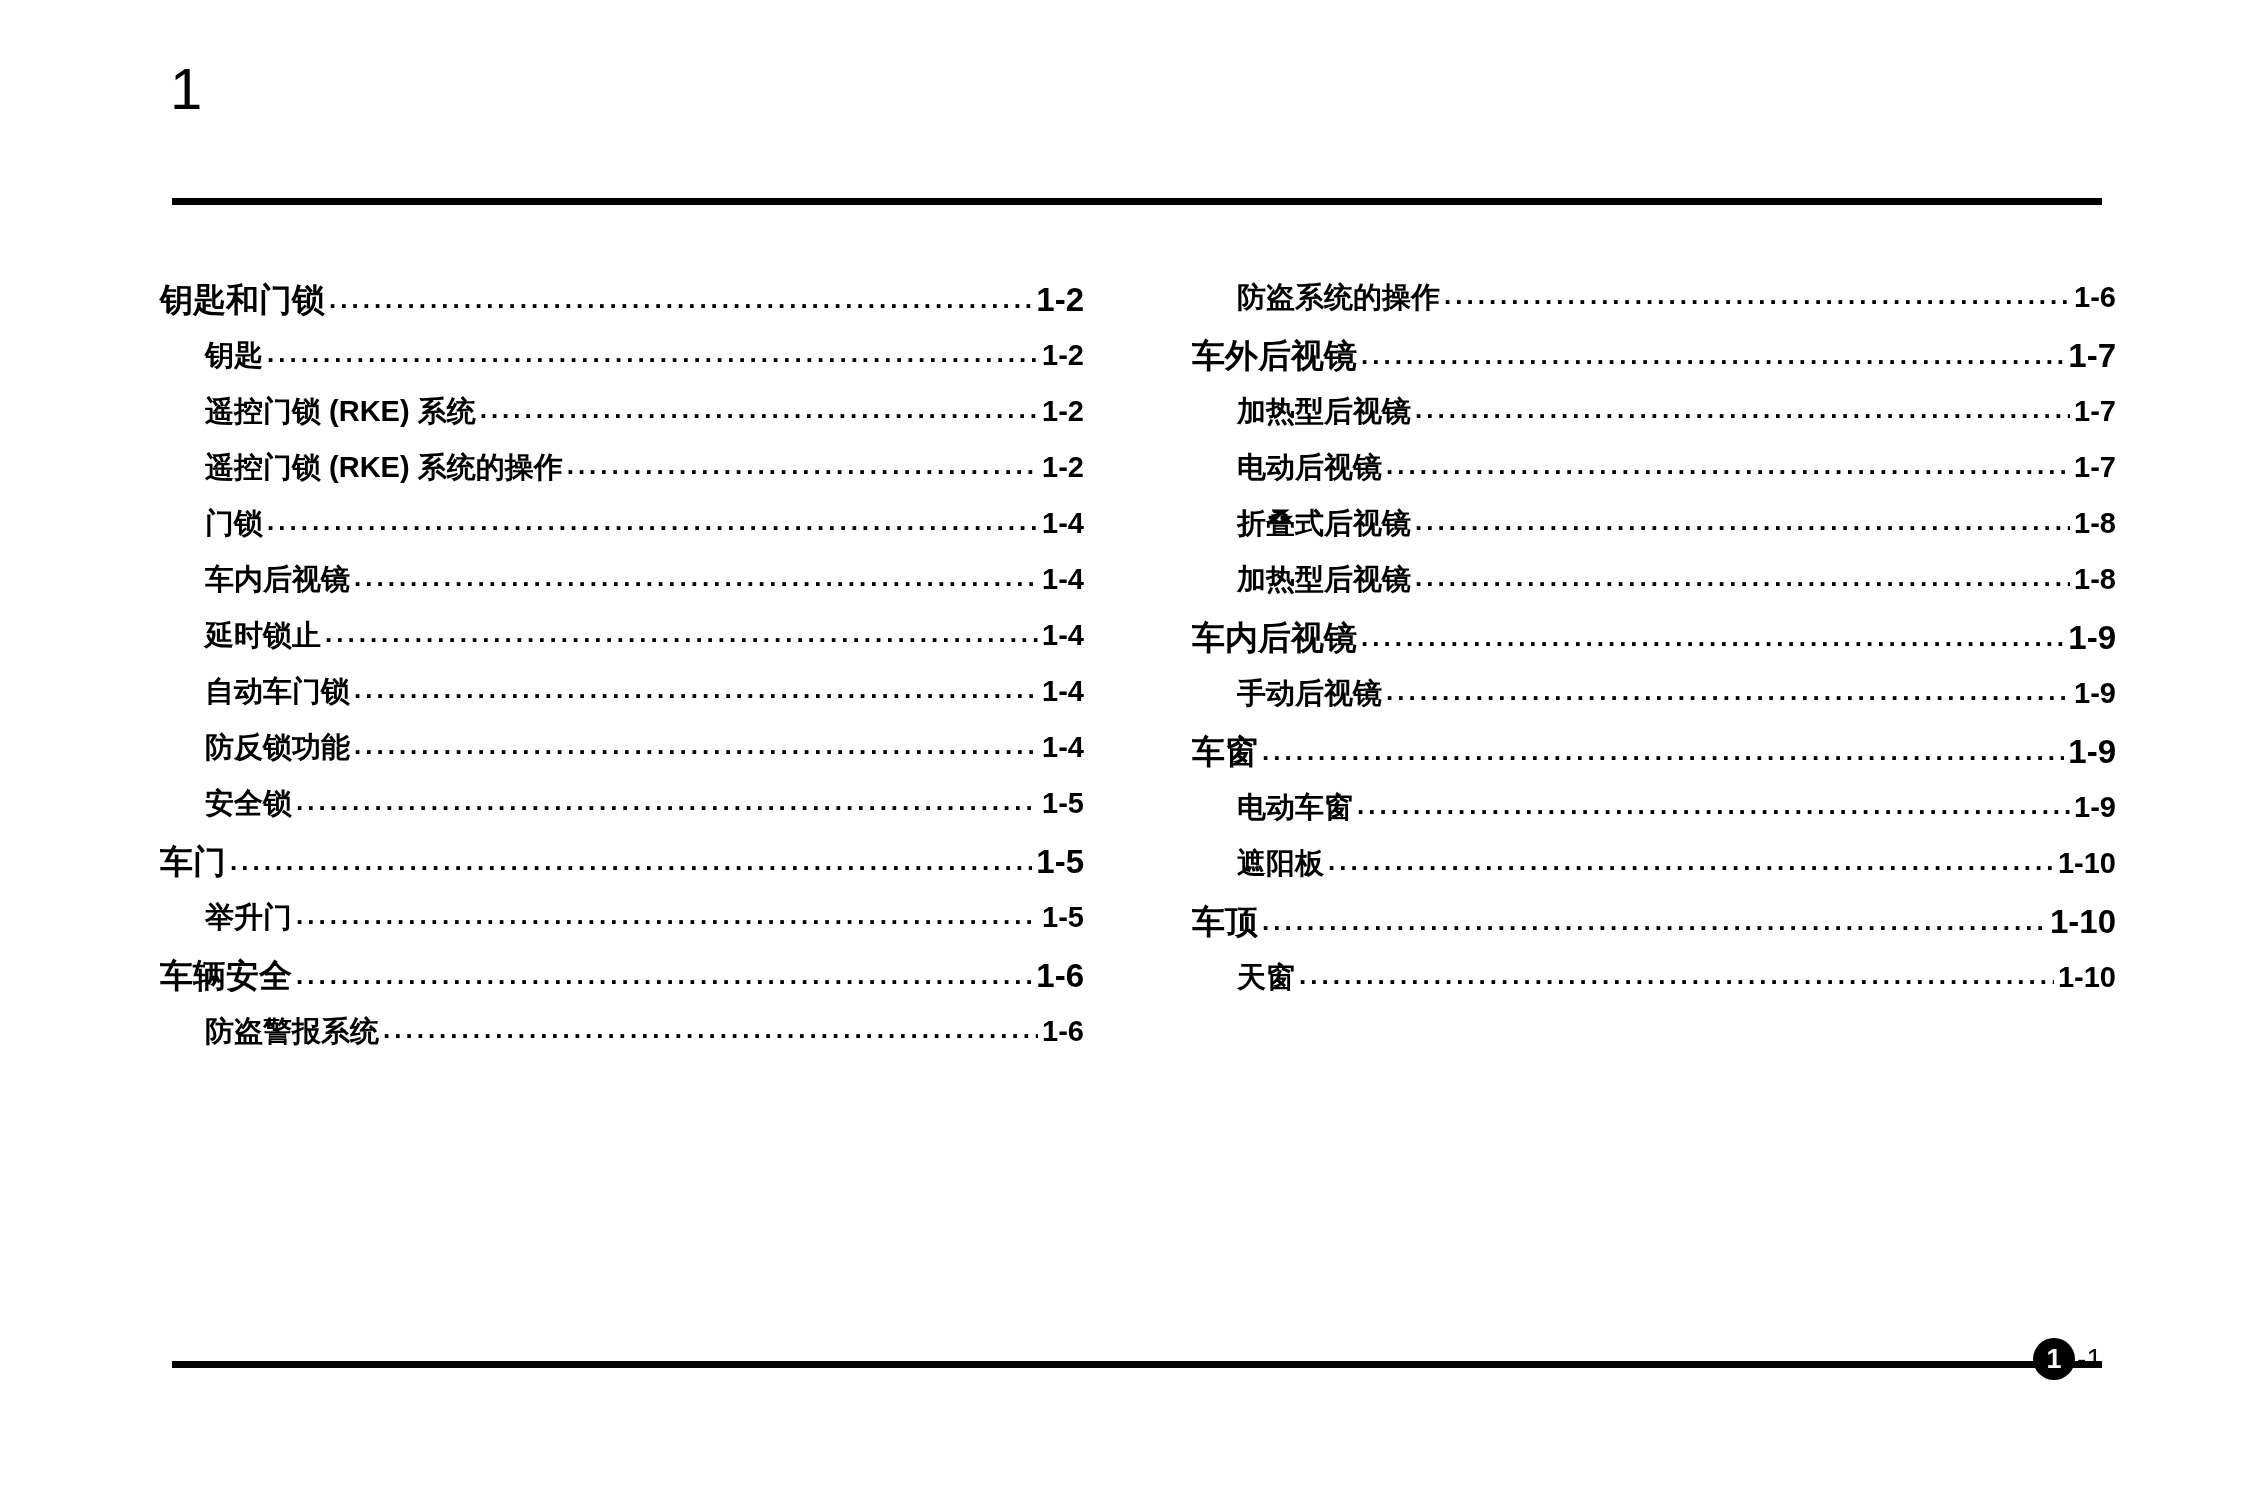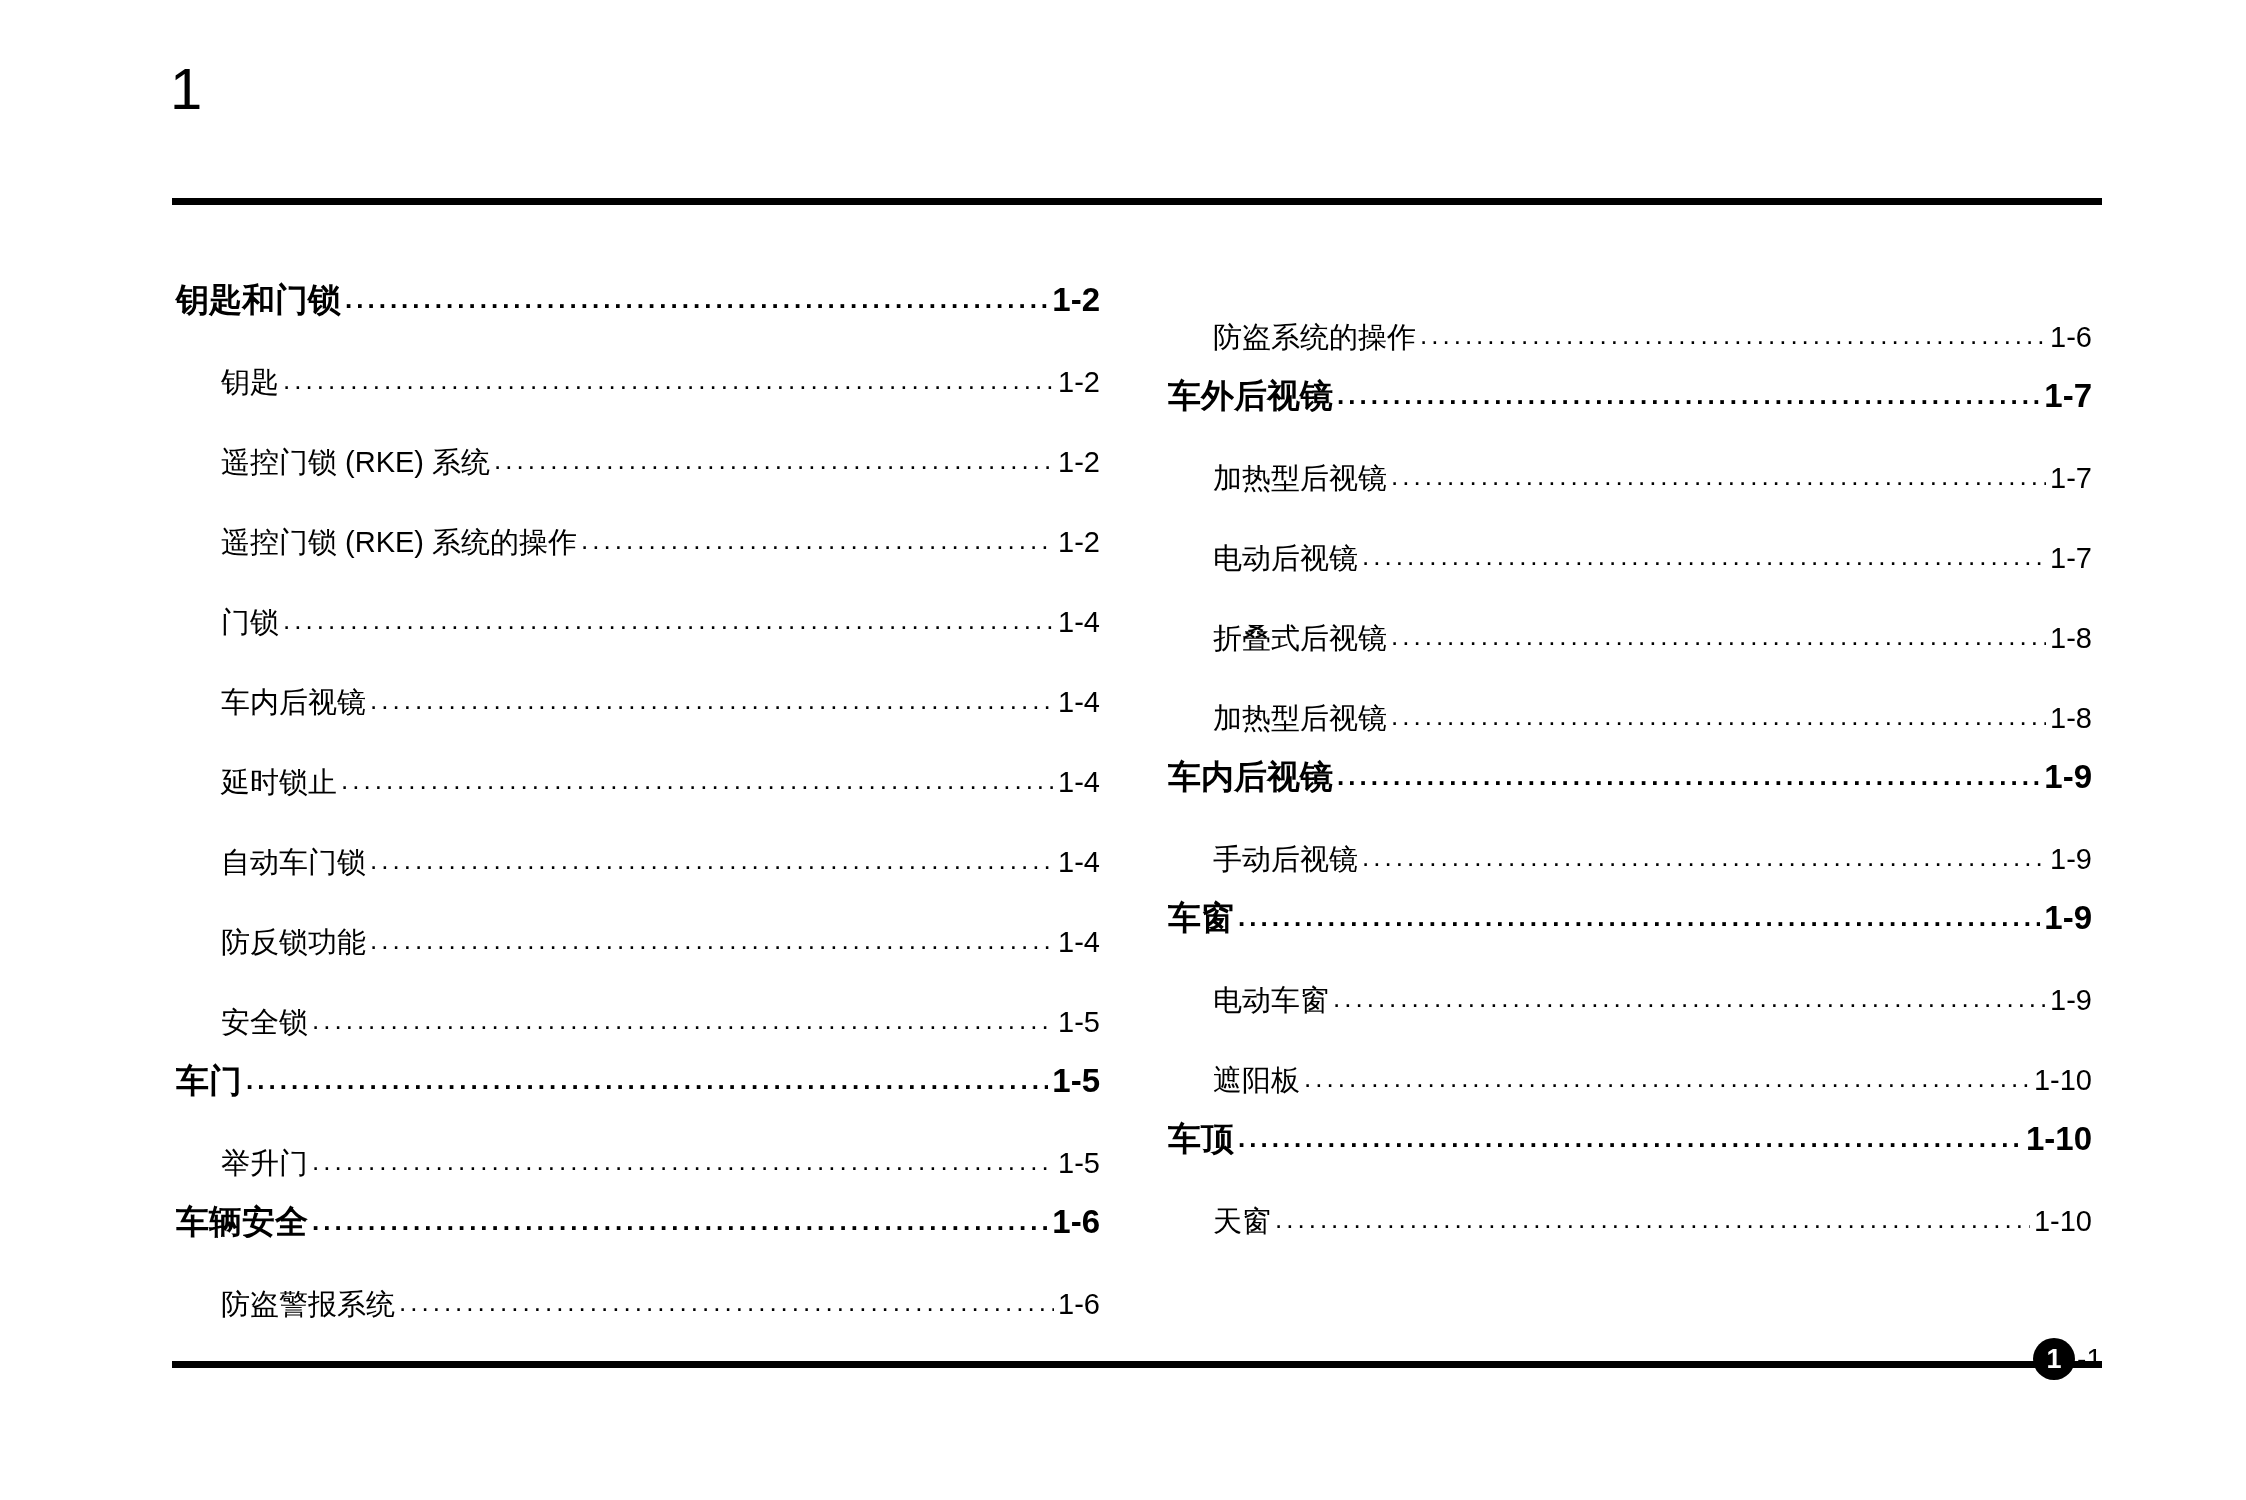--- a/index.html
+++ b/index.html
@@ -46,25 +46,25 @@
     position: absolute;
     left: 172px;
     top: 198px;
     width: 1930px;
     height: 7px;
     background: #000;
   }
   
   .toc {
     position: absolute;
-    left: 176px;
+    left: 160px;
     top: 278px;
     width: 1940px;
     display: flex;
-    gap: 68px;
+    gap: 108px;
   }
   .col {
     width: 924px;
   }
   .entry {
     display: flex;
     align-items: baseline;
     white-space: nowrap;
     margin-bottom: 12px;
   }
@@ -88,24 +88,23 @@
   .lvl1 {
     font-size: 33px;
     font-weight: bold;
     padding-left: 0;
     margin-bottom: 13px;
   }
   .lvl1 .page-no { font-size: 33px; font-weight: bold; }
   
   .lvl2 {
     font-size: 29px;
-    font-weight: normal;
+    font-weight: bold;
     padding-left: 45px;
     margin-bottom: 16px;
-    margin-top: 40px;
   }
   .lvl2 .page-no { font-size: 29px; }
   
   .foot-rule {
     position: absolute;
     left: 172px;
     top: 1361px;
     width: 1930px;
     height: 7px;
     background: #000;

